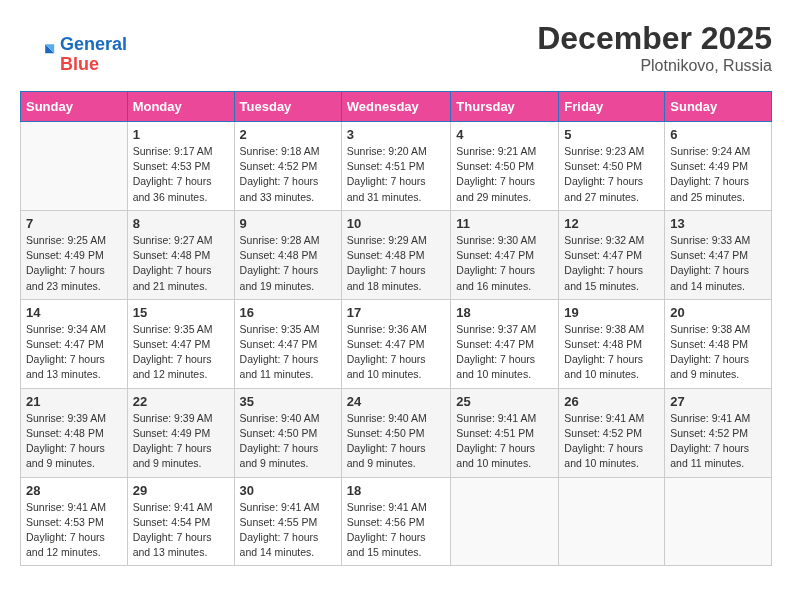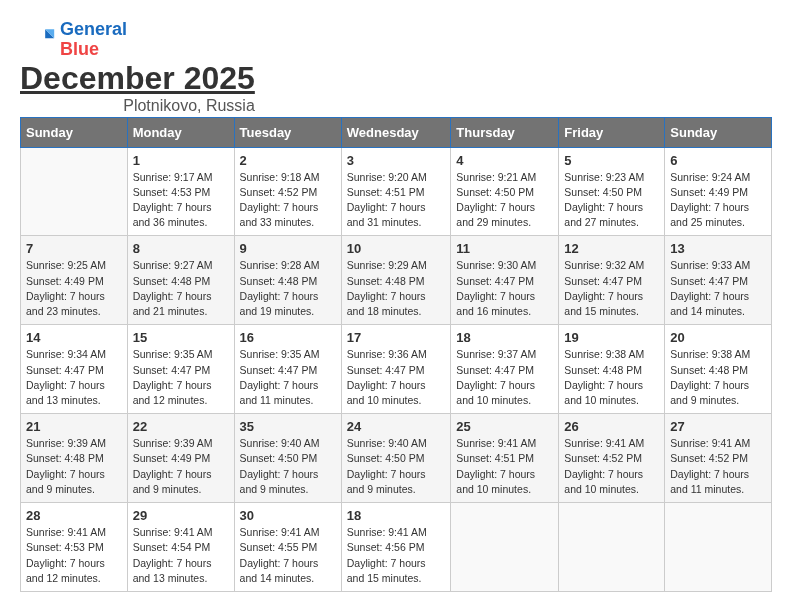--- a/index.html
+++ b/index.html
@@ -6,23 +6,22 @@
     body {
       font-family: Arial, sans-serif;
       background: #fff;
       width: 792px;
       min-height: 612px;
       padding: 20px;
     }
     .header {
       display: flex;
       justify-content: space-between;
-      align-items: flex-start;
-      margin-bottom: 2px;
-      flex-direction: column;
+      align-items: flex-end;
+      margin-bottom: 16px;
     }
     .logo {
       display: flex;
       align-items: center;
     }
     .logo-text {
       font-size: 18px;
       font-weight: bold;
       color: #333;
       line-height: 1.1;
@@ -35,33 +34,32 @@
       height: 36px;
       margin-right: 4px;
     }
     .title-block {
       text-align: right;
     }
     .month-title {
       font-size: 32px;
       font-weight: bold;
       color: #333;
-      text-decoration: underline;
     }
     .location {
       font-size: 16px;
       color: #555;
     }
     table {
       width: 100%;
       border-collapse: collapse;
       font-size: 11px;
     }
     thead tr th {
-      background-color: #737373;
+      background-color: #ec4899;
       color: #fff;
       padding: 7px 5px;
       text-align: left;
       font-size: 13px;
       font-weight: bold;
       border: 1px solid #2972c0;
     }
     tbody tr td {
       border: 1px solid #ccc;
       vertical-align: top;

